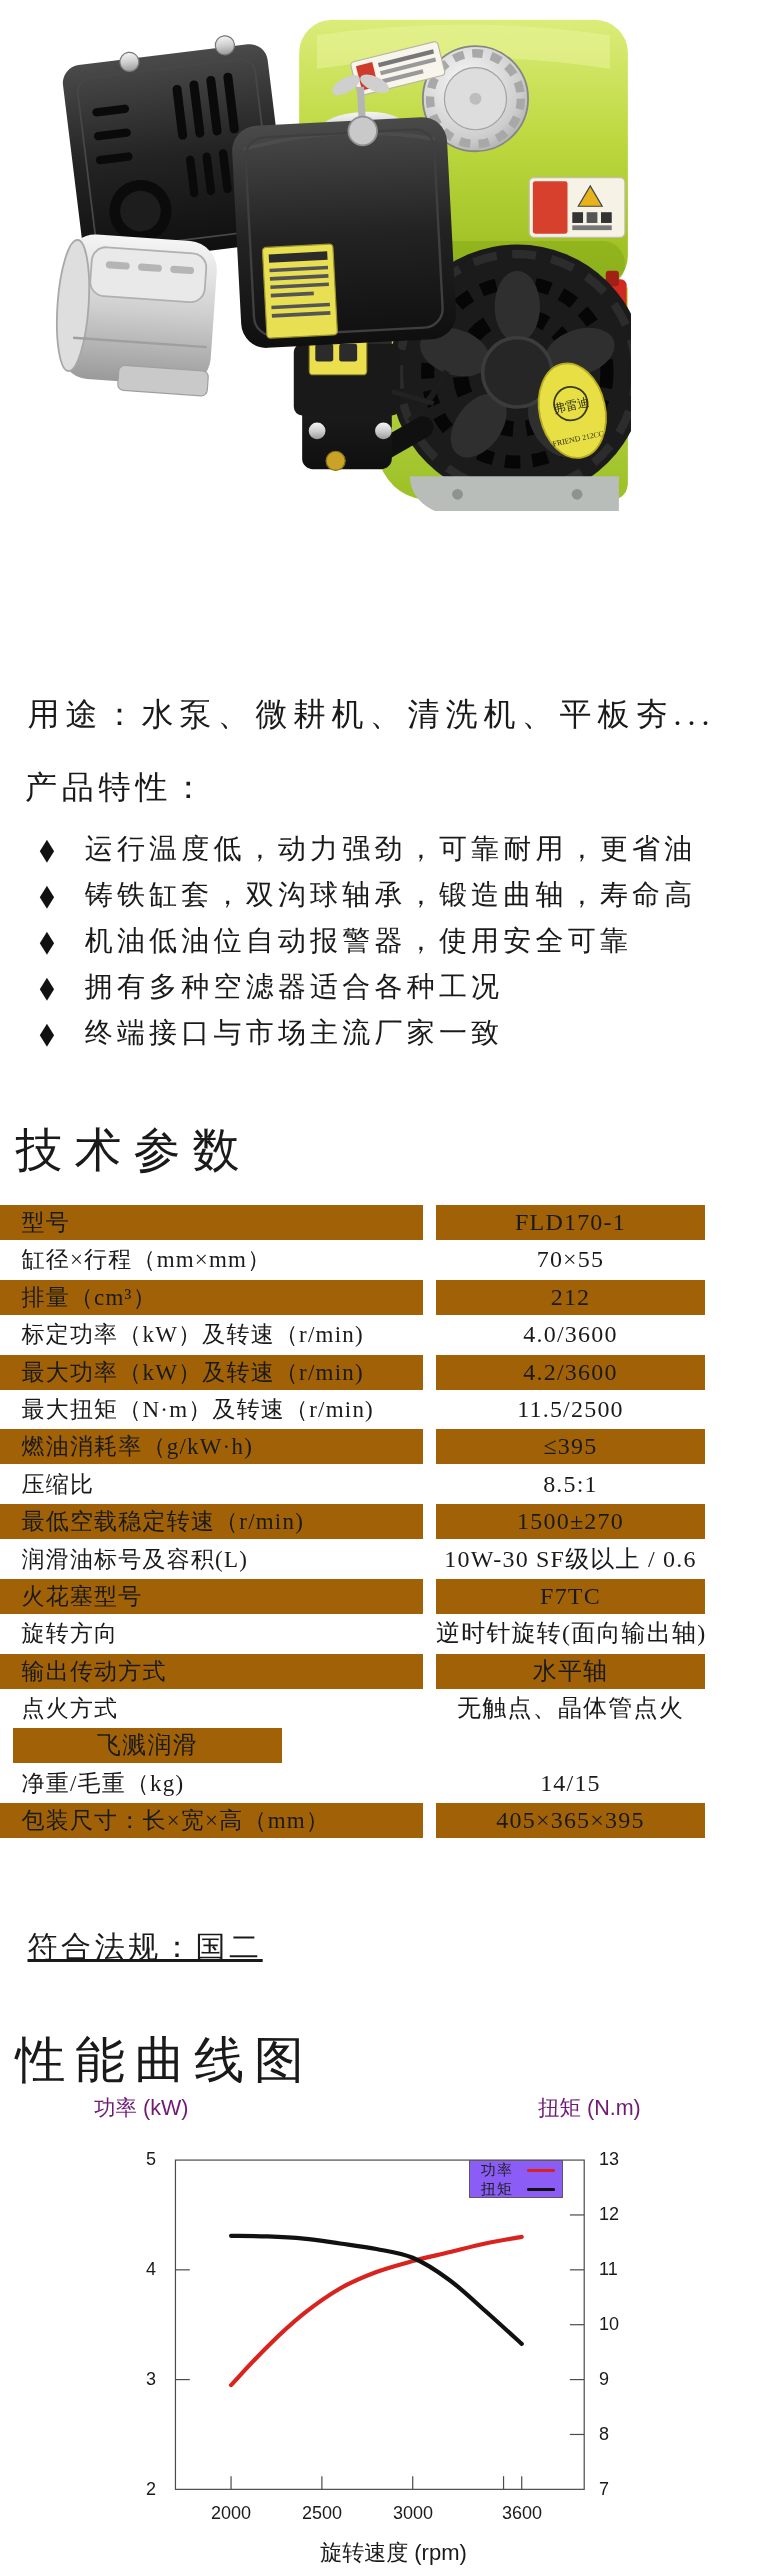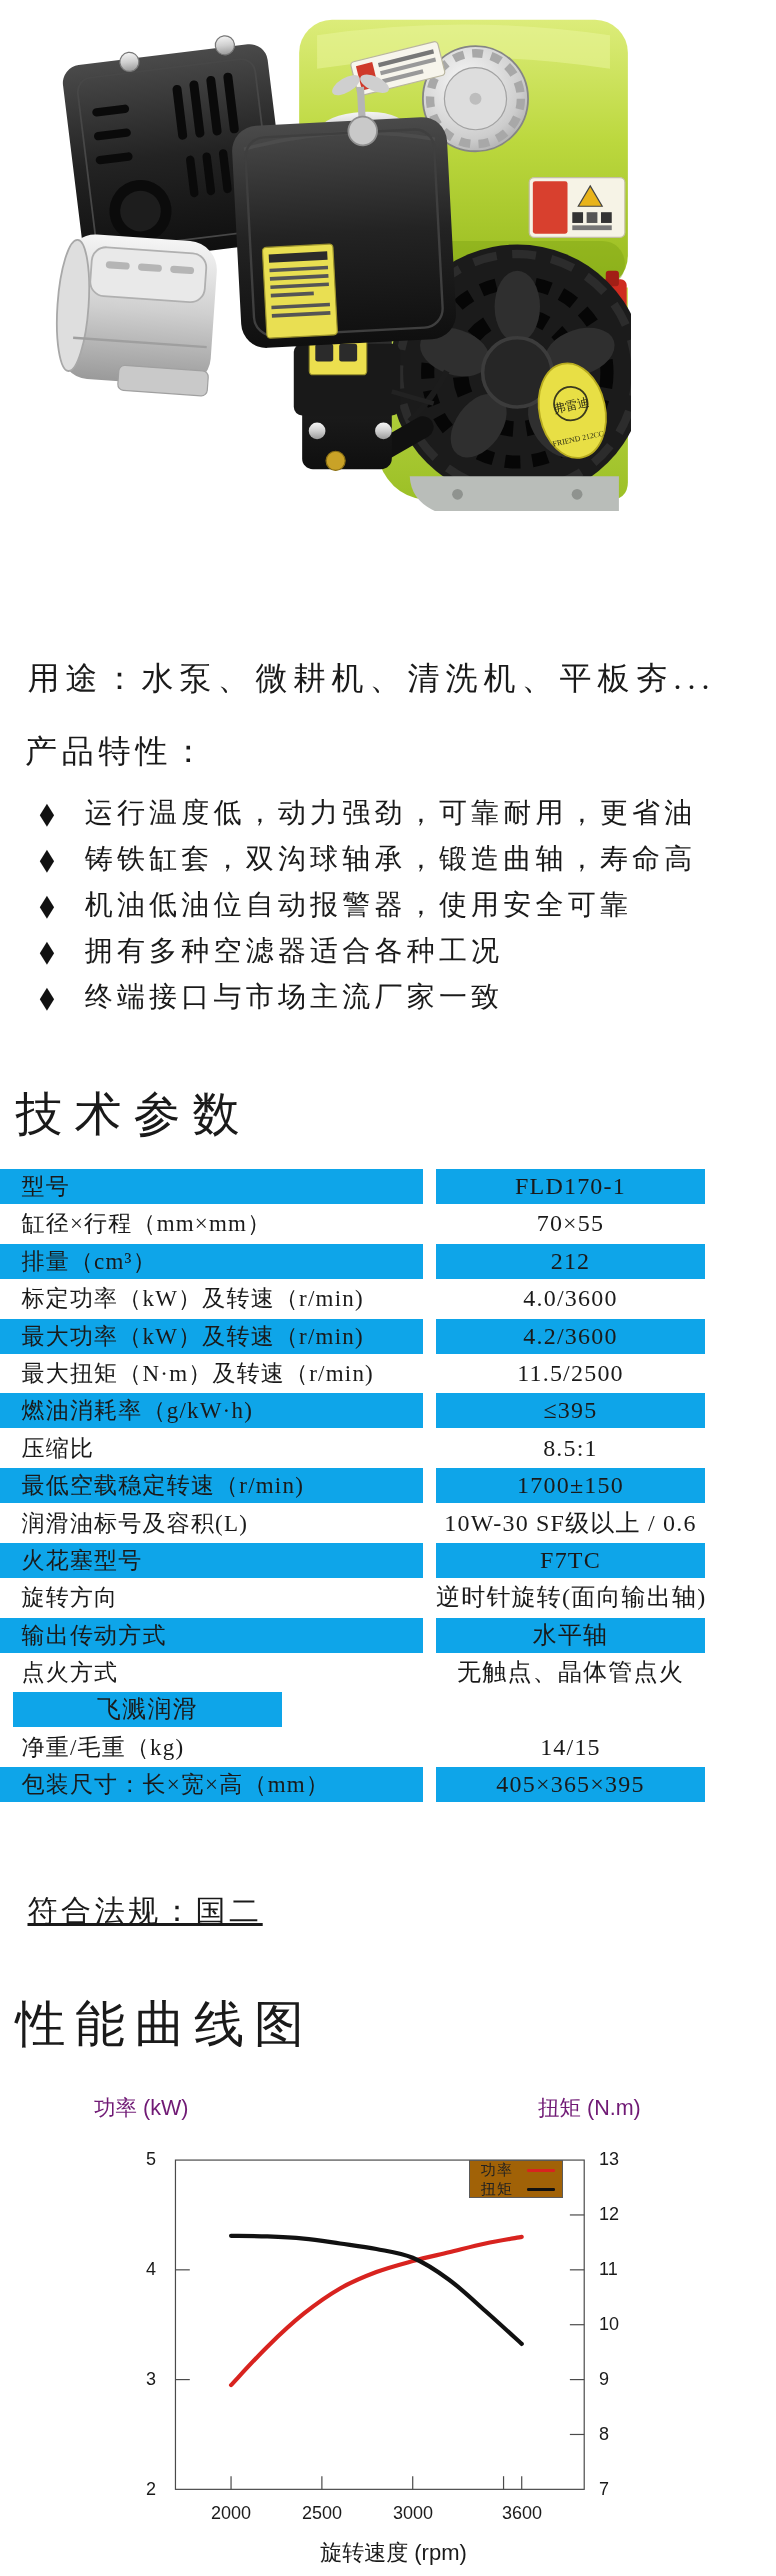--- a/index.html
+++ b/index.html
@@ -1,51 +1,51 @@
 <!DOCTYPE html>
 <html style="font-size:9.6px"><head>
 <meta charset="utf-8">
 <style>
   html,body{margin:0;padding:0;background:#ffffff;}
   .page{
     position:relative; width:777px; height:2576px; background:#ffffff;
     font-family:"Liberation Serif","DejaVu Serif",serif; color:#1a1a1a; overflow:hidden;
   }
-  .abs{position:absolute;}
+  .abs{position:absolute;margin-top:36px;}
   
   .photo{position:absolute; left:51px; top:9px; width:580px; height:511px;}
   
   .uses-line{left:27.5px; top:657px; font-size:32px; letter-spacing:6px; white-space:nowrap;}
   .features-title{left:25px; top:730px; font-size:32px; letter-spacing:4.8px;}
   .features-list{left:26px; top:790px; width:730px;}
   .feature-row{display:flex; align-items:center; height:46px;}
   .feature-bullet{width:42px; text-align:center; font-size:24px; transform:scale(.78,1.25); color:#111;}
   .feature-text{margin-left:16.7px; font-size:28px; letter-spacing:4.2px; white-space:nowrap;}
   .tech-heading{left:15.5px; top:1083px; font-size:47px; letter-spacing:12px; white-space:nowrap;}
   
   .spec-table{left:0px; top:1169px; width:777px;}
   .spec-row{display:flex; height:35px; margin-bottom:2.4px;}
   .spec-label{width:423px; box-sizing:border-box; padding-left:21.5px; font-size:23px;
               line-height:35px; letter-spacing:1.2px; white-space:nowrap; overflow:hidden;}
   .spec-value{width:269px; margin-left:13px; text-align:center; font-size:24px;
               line-height:35px; letter-spacing:1.2px; white-space:nowrap;}
-  .spec-row.gray .spec-label, .spec-row.gray .spec-value{background:#0ea5e9;}
+  .spec-row.gray .spec-label, .spec-row.gray .spec-value{background:#a16207;}
   .law-line{left:27.5px; top:1891px; font-size:30px; letter-spacing:3.6px;text-decoration:underline;}
   .perf-heading{left:15.5px; top:1991px; font-size:50px; letter-spacing:9.6px; white-space:nowrap;}
   
   .chart-svg{position:absolute; left:0px; top:2129px; width:777px; height:447px;}
   .axis-title{position:absolute; font-family:"Liberation Sans","DejaVu Sans",sans-serif;
               font-size:21.5px; color:#701a75; white-space:nowrap;}
   .tick-label{position:absolute; font-family:"Liberation Sans","DejaVu Sans",sans-serif;
               font-size:18px; color:#1a1a1a; line-height:25px; height:25px;}
   .tick-label.yl{width:50px; text-align:right;}
   .tick-label.yr{width:54px; text-align:left;}
   .tick-label.xt{width:84px; text-align:center;}
   .legend-box{position:absolute; left:469px; top:2160px; width:94px; height:38px;
-              background:#a16207; border:1.2px solid #5a5a5a; box-sizing:border-box;
+              background:#8b5cf6; border:1.2px solid #5a5a5a; box-sizing:border-box;
               display:flex; flex-direction:column; justify-content:space-evenly;}
   .legend-row{display:flex; align-items:center; justify-content:space-between; padding:0 7.2px 0 10.8px;}
   .legend-label{font-size:15px; letter-spacing:1.2px; color:#222;}
   .legend-line{width:27.5px; height:3px; border-radius:1.2px;}
   .xaxis-title{position:absolute; left:292px; top:2538px; width:203px; text-align:center;
                font-family:"Liberation Sans","DejaVu Sans",sans-serif; font-size:22px; white-space:nowrap;}
 </style>
 </head>
 <body>
 
@@ -278,21 +278,21 @@
       <div class="spec-row gray">
         <div class="spec-label">燃油消耗率（g/kW·h)</div>
         <div class="spec-value">≤395</div>
       </div>
       <div class="spec-row">
         <div class="spec-label">压缩比</div>
         <div class="spec-value">8.5:1</div>
       </div>
       <div class="spec-row gray">
         <div class="spec-label">最低空载稳定转速（r/min)</div>
-        <div class="spec-value">1700±150</div>
+        <div class="spec-value">1500±270</div>
       </div>
       <div class="spec-row">
         <div class="spec-label">润滑油标号及容积(L)</div>
         <div class="spec-value">10W-30 SF级以上 / 0.6</div>
       </div>
       <div class="spec-row gray">
         <div class="spec-label">火花塞型号</div>
         <div class="spec-value">F7TC</div>
       </div>
       <div class="spec-row">

